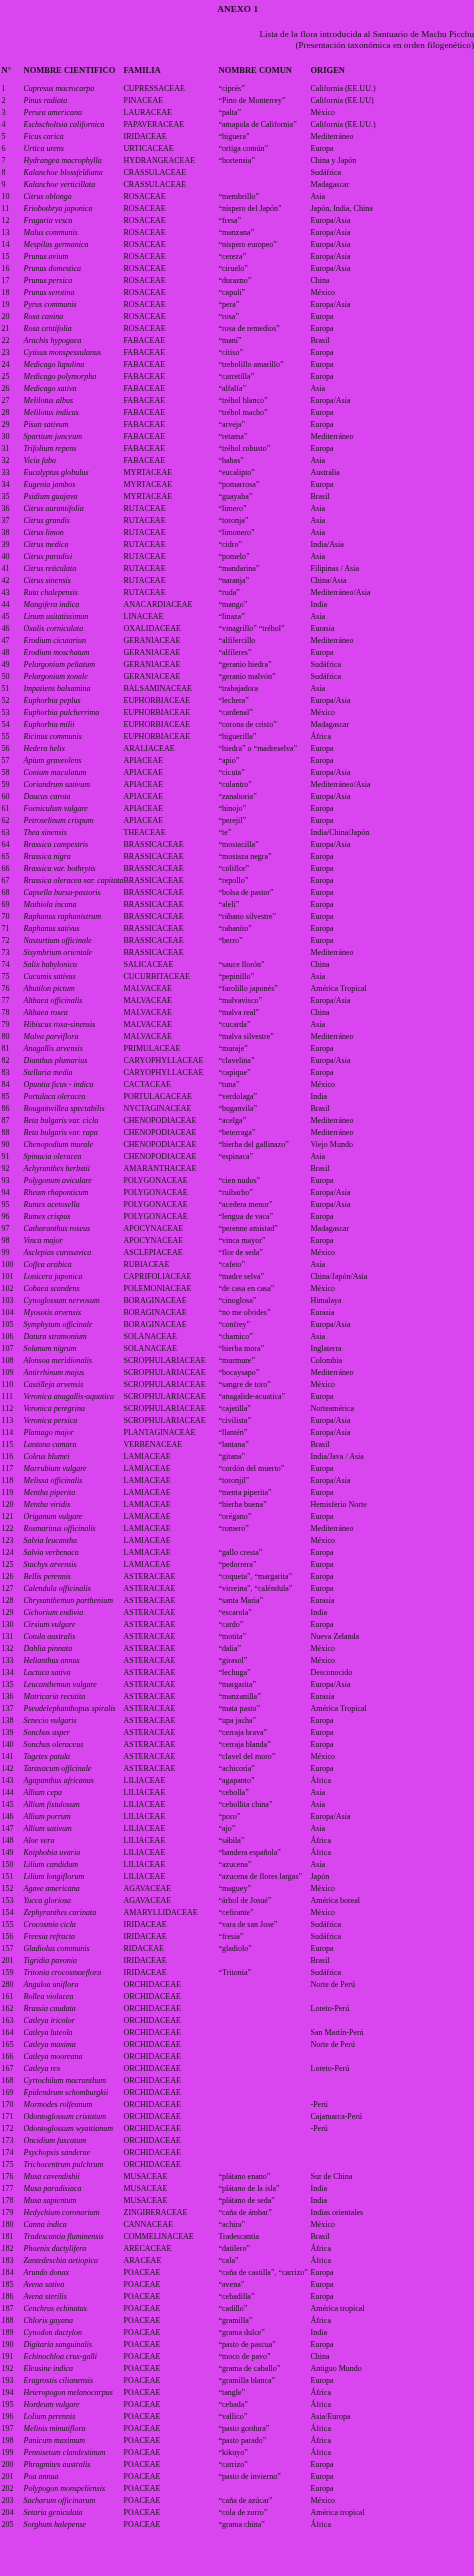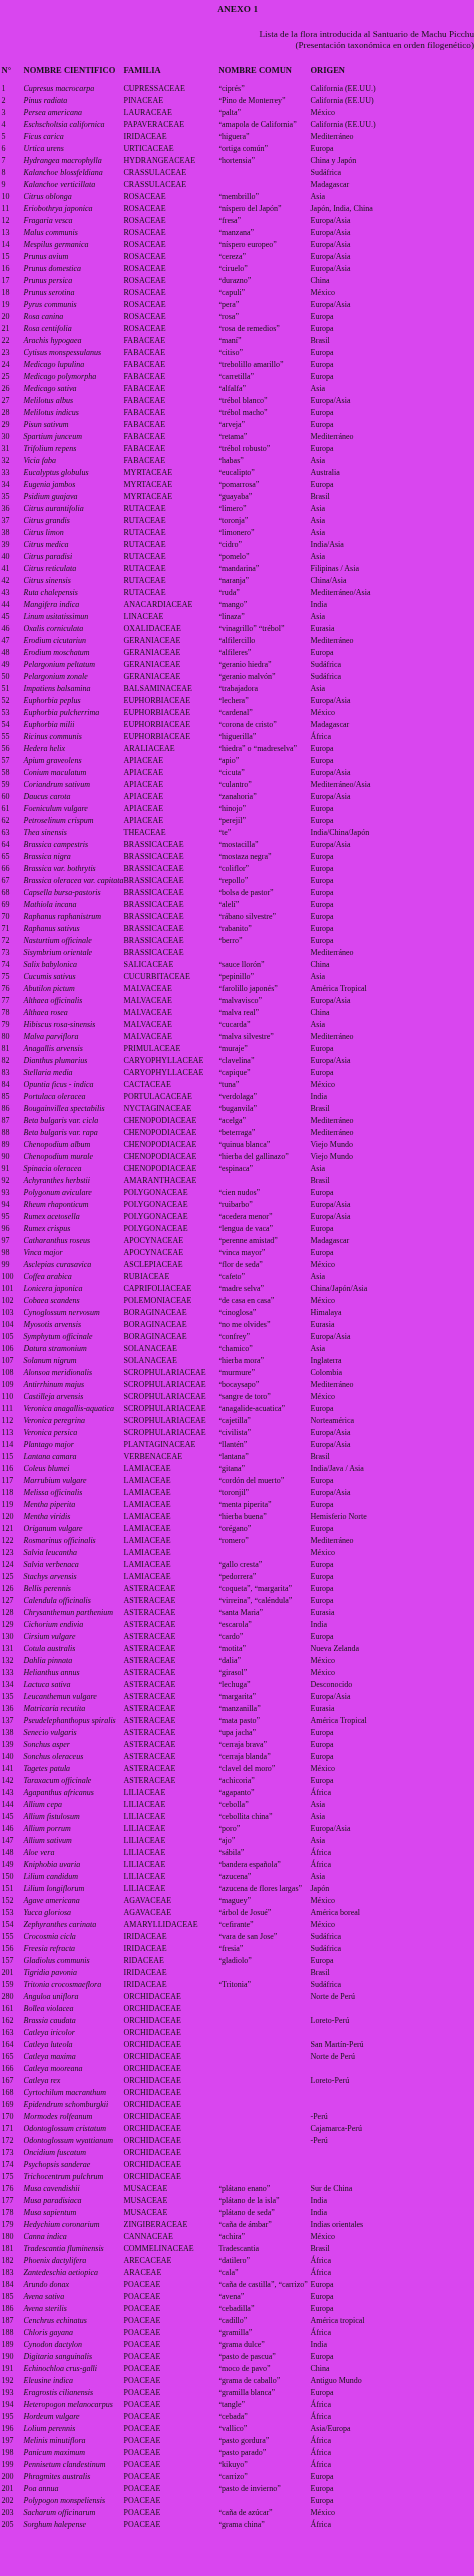--- a/index.html
+++ b/index.html
@@ -698,27 +698,20 @@
           <td class="cell-origin">Mediterráneo</td>
         </tr>
         <tr>
           <td class="cell-num">88</td>
           <td class="cell-sci">Beta bulgaris var. rapa</td>
           <td class="cell-fam">CHENOPODIACEAE</td>
           <td class="cell-common">“beterraga”</td>
           <td class="cell-origin">Mediterráneo</td>
         </tr>
         <tr>
-          <td class="cell-num">89</td>
-          <td class="cell-sci">Chenopodium album</td>
-          <td class="cell-fam">CHENOPODIACEAE</td>
-          <td class="cell-common">“quinua blanca”</td>
-          <td class="cell-origin">Viejo Mundo</td>
-        </tr>
-        <tr>
           <td class="cell-num">90</td>
           <td class="cell-sci">Chenopodium murale</td>
           <td class="cell-fam">CHENOPODIACEAE</td>
           <td class="cell-common">“hierba del gallinazo”</td>
           <td class="cell-origin">Viejo Mundo</td>
         </tr>
         <tr>
           <td class="cell-num">91</td>
           <td class="cell-sci">Spinacia oleracea</td>
           <td class="cell-fam">CHENOPODIACEAE</td>
@@ -1501,20 +1494,27 @@
           <td class="cell-fam">POACEAE</td>
           <td class="cell-common"></td>
           <td class="cell-origin">Europa</td>
         </tr>
         <tr>
           <td class="cell-num">203</td>
           <td class="cell-sci">Sacharum officinarum</td>
           <td class="cell-fam">POACEAE</td>
           <td class="cell-common">“caña de azúcar”</td>
           <td class="cell-origin">México</td>
+        </tr>
+        <tr>
+          <td class="cell-num">204</td>
+          <td class="cell-sci">Setaria geniculata</td>
+          <td class="cell-fam">POACEAE</td>
+          <td class="cell-common">“cola de zorro”</td>
+          <td class="cell-origin">América tropical</td>
         </tr>
         <tr>
           <td class="cell-num">205</td>
           <td class="cell-sci">Sorghum halepense</td>
           <td class="cell-fam">POACEAE</td>
           <td class="cell-common">“grama china”</td>
           <td class="cell-origin">África</td>
         </tr>
       </tbody>
   </table>

